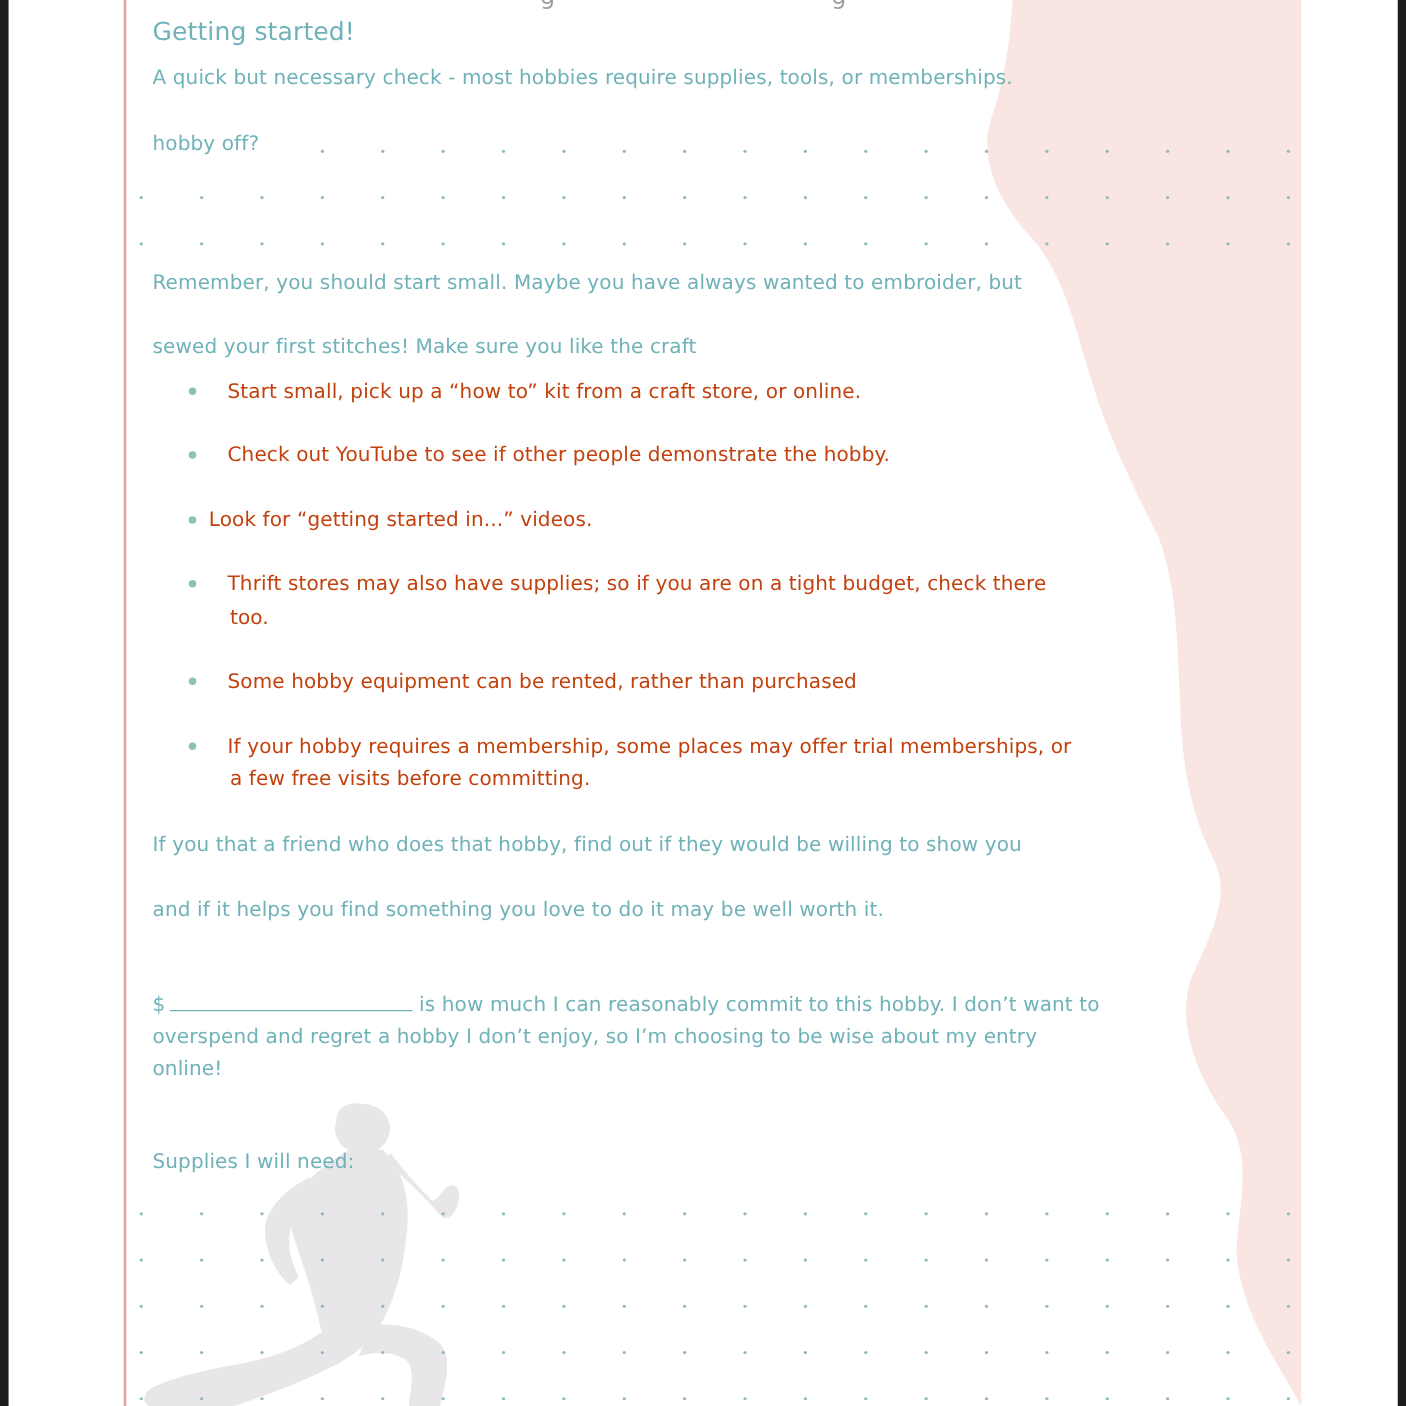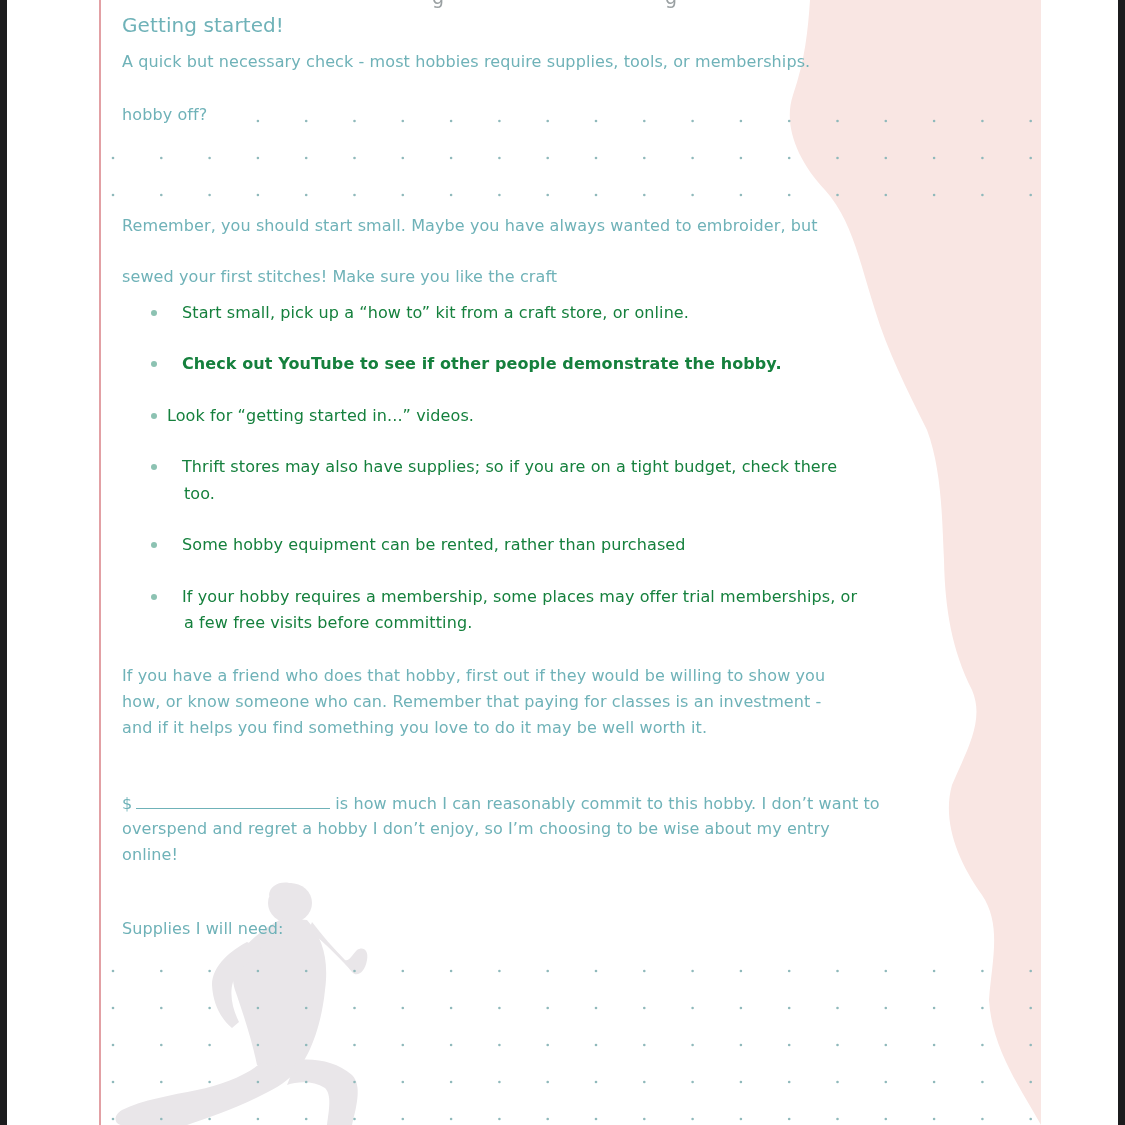--- a/index.html
+++ b/index.html
@@ -10,21 +10,21 @@
   }
   .frame-left { position: absolute; left: 0; top: 0; width: 7px; height: 1125px; background: #1c1c1e; }
   .frame-right { position: absolute; left: 1118px; top: 0; width: 7px; height: 1125px; background: #1c1c1e; }
   .page { position: absolute; left: 7px; top: 0; width: 1111px; height: 1125px; background: #ffffff; overflow: hidden; }
   .wave { position: absolute; left: 0; top: 0; }
   .runner { position: absolute; left: 0; top: 0; }
   .dots { position: absolute; left: 0; top: 0; }
   .margin-rule { position: absolute; left: 92px; top: 0; width: 2px; height: 1125px; background: #e2a0a4; }
   .content { position: absolute; left: 0; top: 0; width: 1008px; height: 1125px; margin-left: 12px; }
   .t { position: absolute; left: 103px; color: #6fb2b8; font-size: 16px; letter-spacing: 0.1px; line-height: 26px; white-space: nowrap; }
-  .b { color: #15803d; }
+  .b { color: #c2410c; }
   .bullet { position: absolute; left: 131px; width: 8px; height: 8px; }
   .bullet::before { content: ""; position: absolute; left: 1px; top: 0; width: 6px; height: 6px; border-radius: 50%; background: #8cc2b2; }
   .cut-top { position: absolute; top: -14px; color: #9aa0a2; font-size: 19px; }
   .blank-line { display: inline-block; width: 194px; border-bottom: 1.5px solid #6fb2b8; height: 18px; vertical-align: baseline; margin: 0 5px 0 4px; }
 </style>
 </head>
 <body>
 
 <div class="frame-left"></div>
 <div class="frame-right"></div>
@@ -248,21 +248,21 @@
     <div class="t" style="top:213px;">Remember, you should start small. Maybe you have always wanted to embroider, but</div>
     <div class="t" style="top:264px;">sewed your first stitches! Make sure you like the craft</div>
 
     <div>
       <div>
         <span class="bullet" style="top:310px;"></span>
         <div class="t b" style="top:300px; left:163px;">Start small, pick up a “how to” kit from a craft store, or online.</div>
       </div>
       <div>
         <span class="bullet" style="top:361px;"></span>
-        <div class="t b" style="top:351px; left:163px;font-weight:bold;">Check out YouTube to see if other people demonstrate the hobby.</div>
+        <div class="t b" style="top:351px; left:163px;">Check out YouTube to see if other people demonstrate the hobby.</div>
       </div>
       <div>
         <span class="bullet" style="top:413px;"></span>
         <div class="t b" style="top:403px; left:148px;">Look for “getting started in...” videos.</div>
       </div>
       <div>
         <span class="bullet" style="top:464px;"></span>
         <div class="t b" style="top:454px; left:163px;">Thrift stores may also have supplies; so if you are on a tight budget, check there</div>
         <div class="t b" style="top:481px; left:165px;">too.</div>
       </div>
@@ -270,22 +270,21 @@
         <span class="bullet" style="top:542px;"></span>
         <div class="t b" style="top:532px; left:163px;">Some hobby equipment can be rented, rather than purchased</div>
       </div>
       <div>
         <span class="bullet" style="top:594px;"></span>
         <div class="t b" style="top:584px; left:163px;">If your hobby requires a membership, some places may offer trial memberships, or</div>
         <div class="t b" style="top:610px; left:165px;">a few free visits before committing.</div>
       </div>
     </div>
 
-    <div class="t" style="top:663px;">If you have a friend who does that hobby, first out if they would be willing to show you</div>
-    <div class="t" style="top:689px;">how, or know someone who can. Remember that paying for classes is an investment -</div>
+    <div class="t" style="top:663px;">If you that a friend who does that hobby, find out if they would be willing to show you</div>
     <div class="t" style="top:715px;">and if it helps you find something you love to do it may be well worth it.</div>
 
     <div class="t" style="top:790px;">
       <span>$</span><span class="blank-line"></span><span>is how much I can reasonably commit to this hobby. I don’t want to</span>
     </div>
     <div class="t" style="top:816px;">overspend and regret a hobby I don’t enjoy, so I’m choosing to be wise about my entry</div>
     <div class="t" style="top:842px;">online!</div>
 
     <div class="t" style="top:916px;">Supplies I will need:</div>
   </div>

